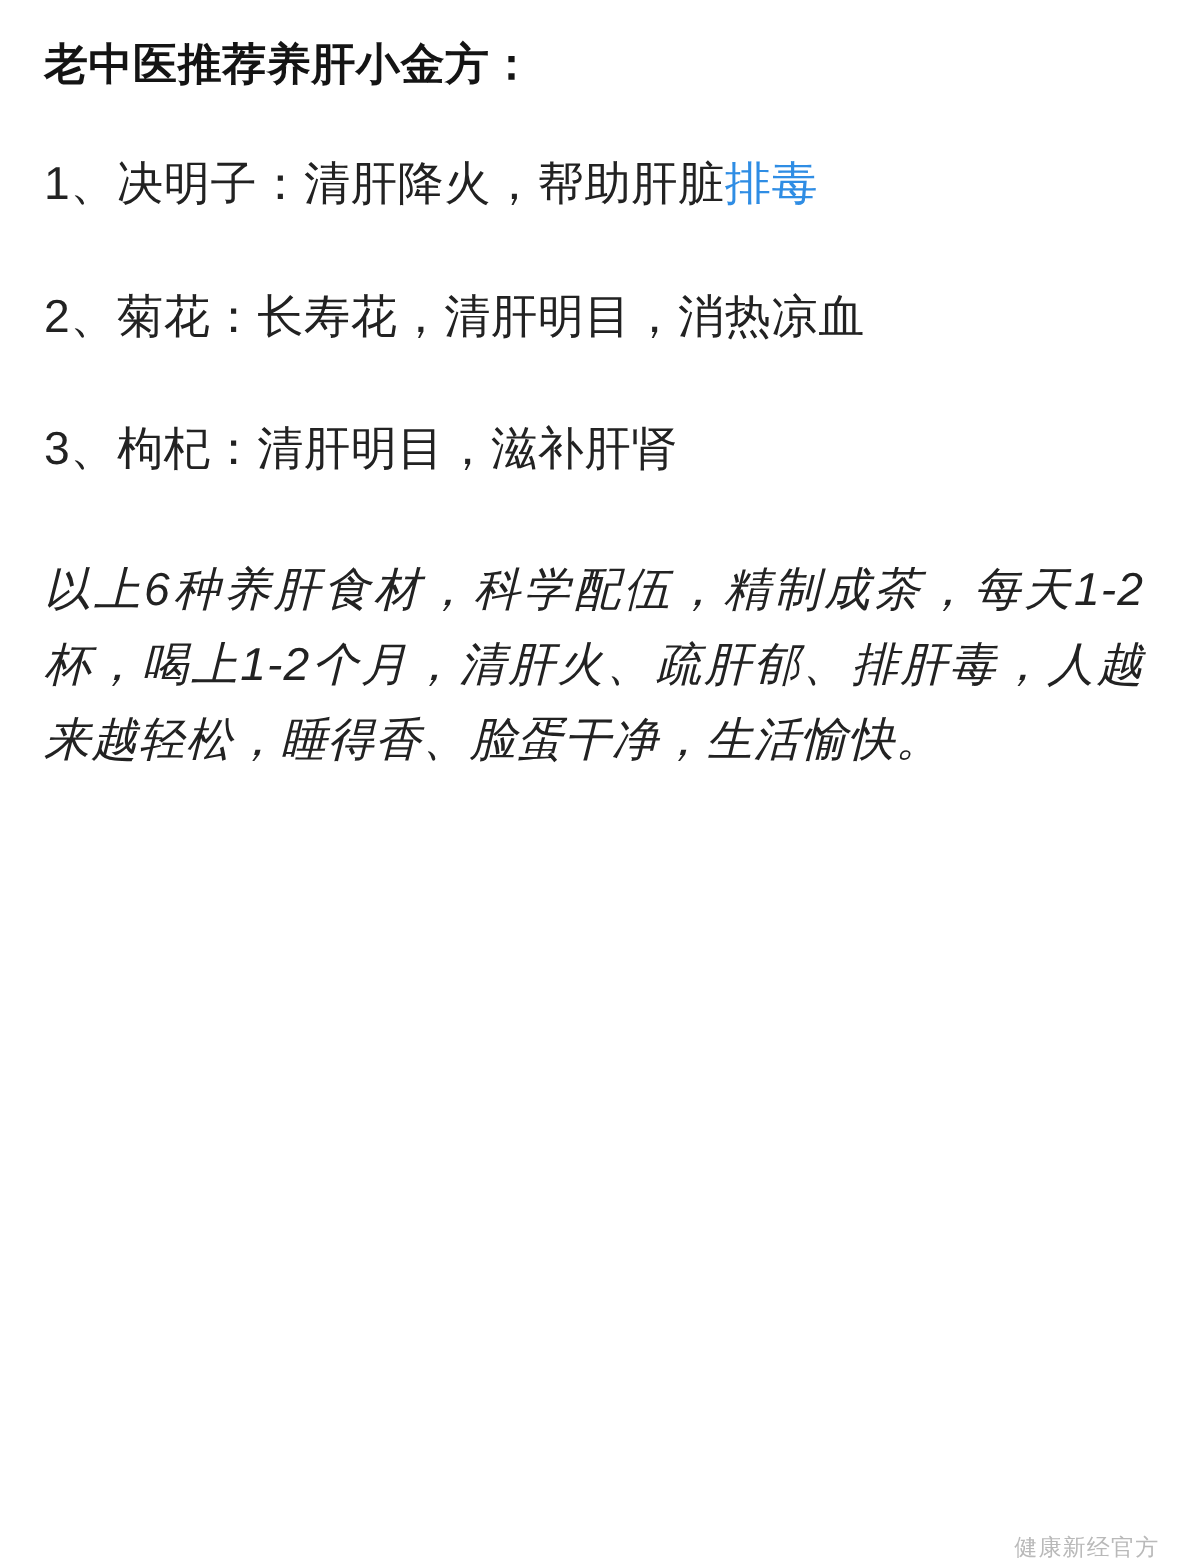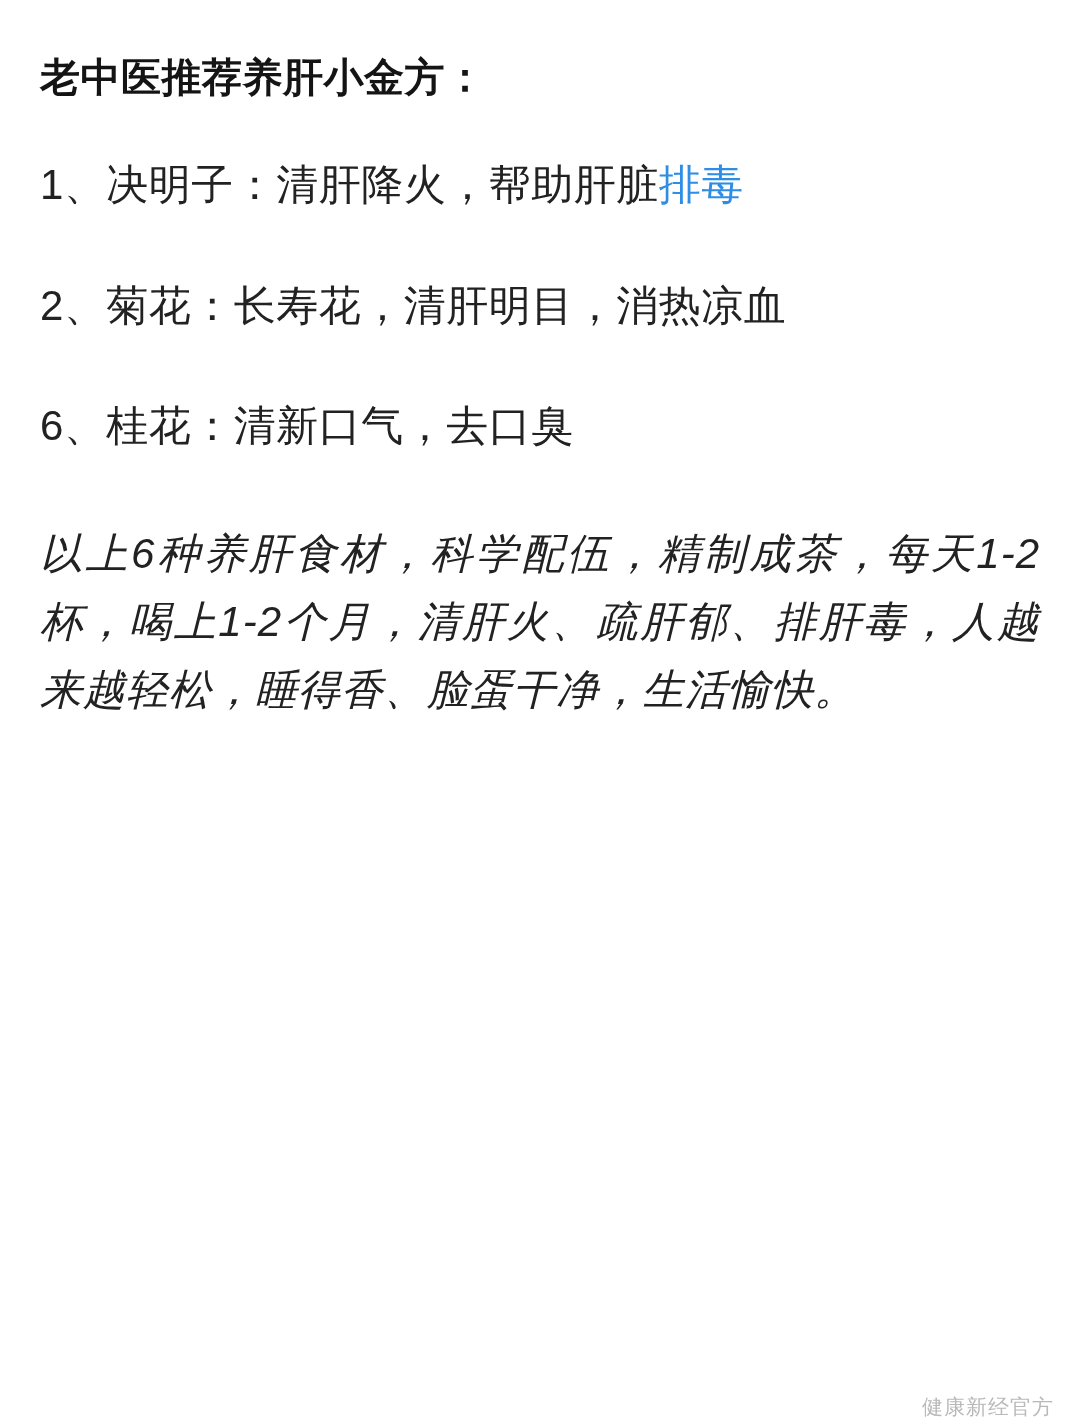--- a/index.html
+++ b/index.html
@@ -9,21 +9,21 @@
   }
   body {
     width: 1080px;
     height: 1425px;
     font-family: "Liberation Sans", "DejaVu Sans", sans-serif;
     color: #1a1a1a;
     position: relative;
     overflow: hidden;
   }
   .page {
-    padding: 52px 40px 0 40px;
+    padding: 34px 40px 0 40px;
     box-sizing: border-box;
     height: 100%;
     position: relative;
   }
   .title {
     font-size: 40px;
     font-weight: bold;
     letter-spacing: 0.5px;
     line-height: 1.25;
     margin: 0 0 56px 0;
@@ -67,24 +67,24 @@
   <h1 class="title">老中医推荐养肝小金方：</h1>
 
   <p class="item">
     <span>1、决明子：清肝降火，帮助肝脏</span><span class="hl">排毒</span>
   </p>
 
   <p class="item">
     <span>2、菊花：长寿花，清肝明目，消热凉血</span>
   </p>
 
+  <p class="item">
+    <span>3、枸杞：清肝明目，滋补肝肾</span>
+  </p>
 
 
 
-  <p class="item">
-    <span>6、桂花：清新口气，去口臭</span>
-  </p>
 
   <p class="summary">以上6种养肝食材，科学配伍，精制成茶，每天1-2杯，喝上1-2个月，清肝火、疏肝郁、排肝毒，人越来越轻松，睡得香、脸蛋干净，生活愉快。</p>
 
   <div class="watermark">健康新经官方</div>
 
 </div>
 
 </body></html>

